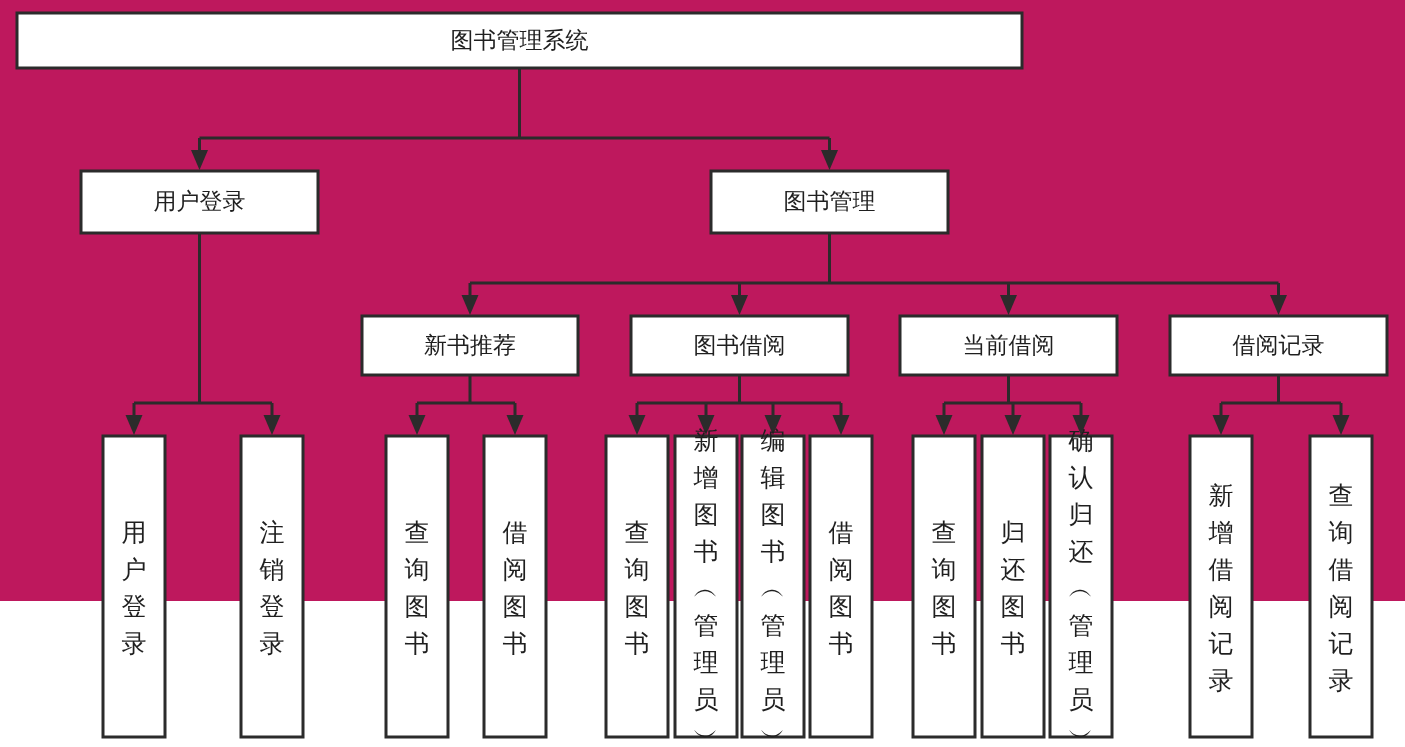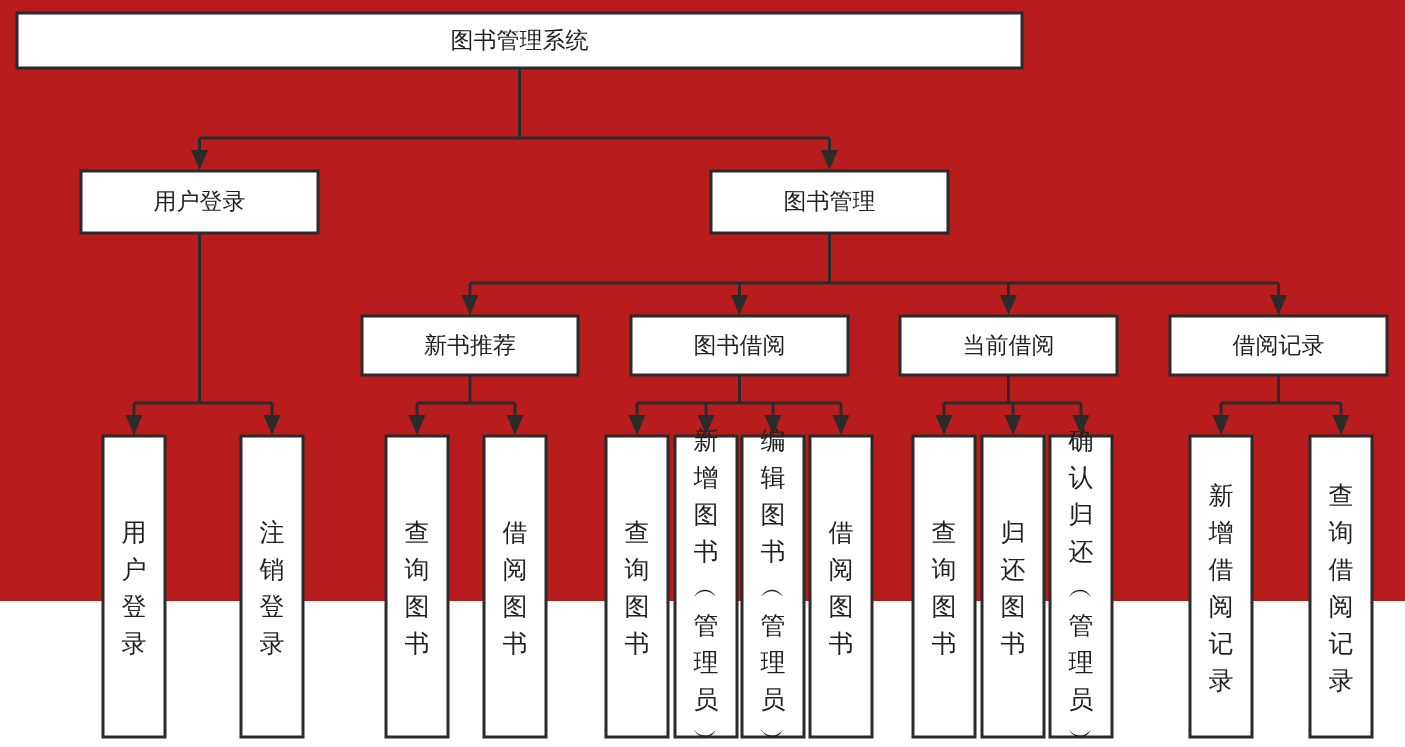--- a/index.html
+++ b/index.html
@@ -10,21 +10,21 @@
   body {
     width: 1405px;
     height: 747px;
     font-family: "Liberation Sans", "DejaVu Sans", sans-serif;
     overflow: hidden;
   }
   #diagram-root {
     position: relative;
     width: 1405px;
     height: 601px;
-    background: #b91c1c;
+    background: #be185d;
   }
   svg#tree-svg {
     position: absolute;
     left: 0;
     top: 0;
     width: 1405px;
     height: 747px;
     display: block;
   }
   .node-box {

